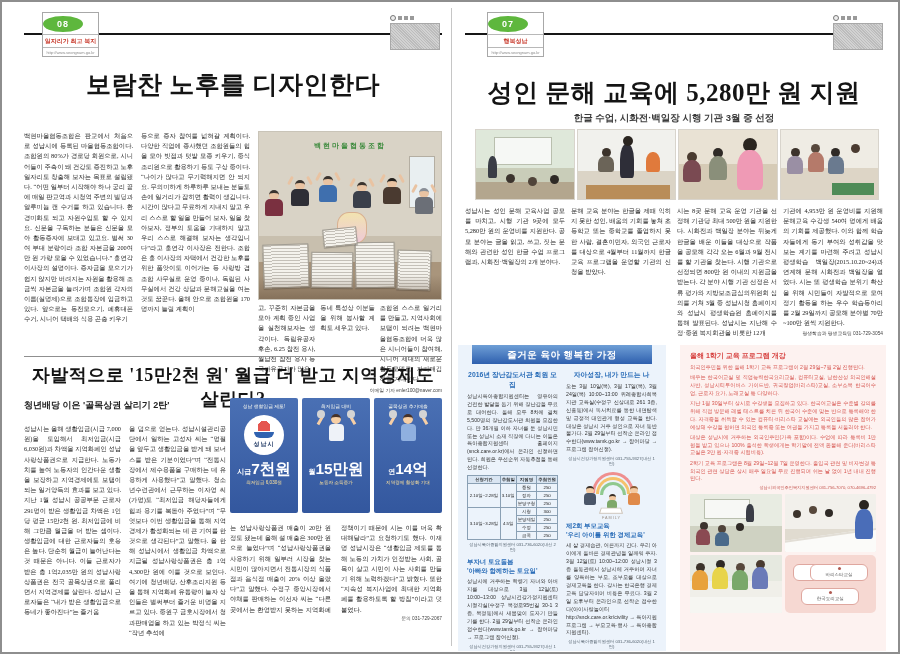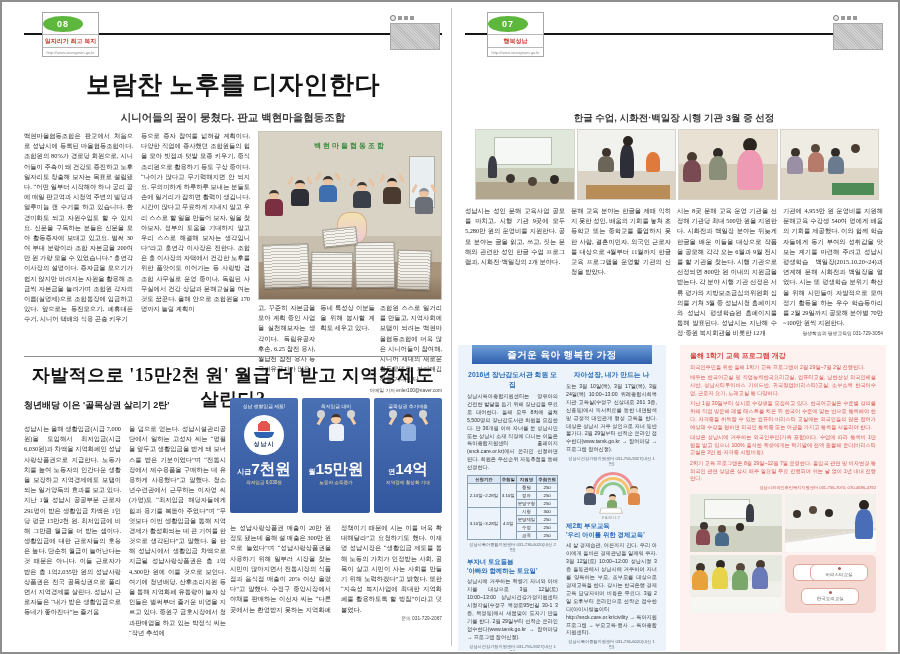--- a/index.html
+++ b/index.html
@@ -152,21 +152,20 @@
       <div class="cl-row">
         <div class="cl-circ"></div>
         <div class="cl-sq"></div>
           <div class="cl-sq"></div>
           <div class="cl-sq"></div>
       </div>
       <div class="cl-block"></div>
     </div>
 
     <div class="headline h1a" style="top:66px; left:22px;">보람찬 노후를 디자인한다</div>
-    <div class="subhead" style="top:109px; left:22px; font-size:10.5px;">시니어들의 꿈이 뭉쳤다. 판교 백현마을협동조합</div>
 
     <div class="cols" style="left:22px; top:129px; width:418px; height:223px; gap:8px;">
       <div class="col" style="width:111px;">백현마을협동조합은 판교에서 처음으로 성남시에 등록된 마을협동조합이다. 조합원의 80%가 경로당 회원으로, 시니어들이 주축이 돼 건강도 증진하고 노후 일자리도 창출해 보자는 목표로 설립됐다. “어떤 일부터 시작해야 하나 궁리 끝에 매일 판교역과 시청역 주변의 빌딩과 알루미늄 캔 수거를 하고 있습니다. 환경미화도 되고 자원수입도 할 수 있지요. 신문을 구독하는 분들은 신문을 모아 활동증자에 보태고 있고요. 벌써 30여 부대 분량이라 조합 자본금을 200여만 원 가량 모을 수 있었습니다.” 홍연각 이사장의 설명이다. 증자금을 모으기가 쉽지 않지만 버려지는 자원을 활용해 조금씩 자본금을 늘려가며 조합원 각자의 이름(실명제)으로 조합통장에 입금하고 있다. 앞으로는 동전모으기, 폐휴대폰 수거, 시니어 택배와 식용 곤충 키우기</div>
       <div class="col" style="width:111px;">등으로 증자 참여를 넓혀갈 계획이다. 다양한 직업에 종사했던 조합원들의 힘을 모아 빗접과 텃밭 모종 키우기, 중식 조리원으로 활용하기 등도 구상 중이다. “나이가 많다고 무기력해지면 안 되지요. 무의미하게 하루하루 보내는 분들도 손에 일거리가 잡히면 활력이 생깁니다. 시간이 많다고 무료하게 지내지 말고 우리 스스로 할 일을 만들어 보자, 일을 찾아보자, 정부의 도움을 기대하지 말고 우리 스스로 해결해 보자는 생각입니다”라고 홍연각 이사장은 전한다. 조합은 홍 이사장의 자택에서 건강한 노후를 위한 품앗이도 이어가는 등 사랑방 겸 조합 사무실로 운영 중이나, 독립된 사무실에서 건강 상담과 문해교실을 여는 것도 꿈꾼다. 올해 안으로 조합원을 170명까지 늘릴 계획이</div>
       <div style="width:184px;">
         <div class="photo-main">
           <div class="ph-sign">백현마을협동조합</div>
           <div class="ph-window"></div>
           <div class="person" style="left:6px; top:58px;">
               <div class="hd"></div>
@@ -302,20 +301,21 @@
     <div class="citylogo" style="left:381px; top:11px;">
       <div class="cl-row">
         <div class="cl-circ"></div>
         <div class="cl-sq"></div>
           <div class="cl-sq"></div>
           <div class="cl-sq"></div>
       </div>
       <div class="cl-block"></div>
     </div>
 
+    <div class="headline h1a" style="top:74px; left:13px;">성인 문해 교육에 5,280만 원 지원</div>
     <div class="subhead" style="top:110px; left:13px; font-size:9.5px;">한글 수업, 시화전·백일장 시행 기관 3월 중 선정</div>
 
     <div class="strip" style="left:23px; top:127px; width:404px; height:71px;">
       <div class="snap" style="background:linear-gradient(#dfe8da 0 55%, #c9cdb9 55% 75%, #b3a68e 75%);">
         <div style="position:absolute; left:18px; top:7px; width:58px; height:28px; background:#f6f8f5; border:1px solid #b9bfae;"></div>
         <div class="tor" style="left:12px; top:26px; width:9px; height:22px; background:#3a3d46;"></div>
         <div class="blob" style="left:30px; top:44px; width:9px; height:9px; background:#3c342e;"></div>
         <div class="blob" style="left:52px; top:47px; width:9px; height:9px; background:#50443a;"></div>
         <div class="blob" style="left:74px; top:45px; width:9px; height:9px; background:#2f2a26;"></div>
       </div>

